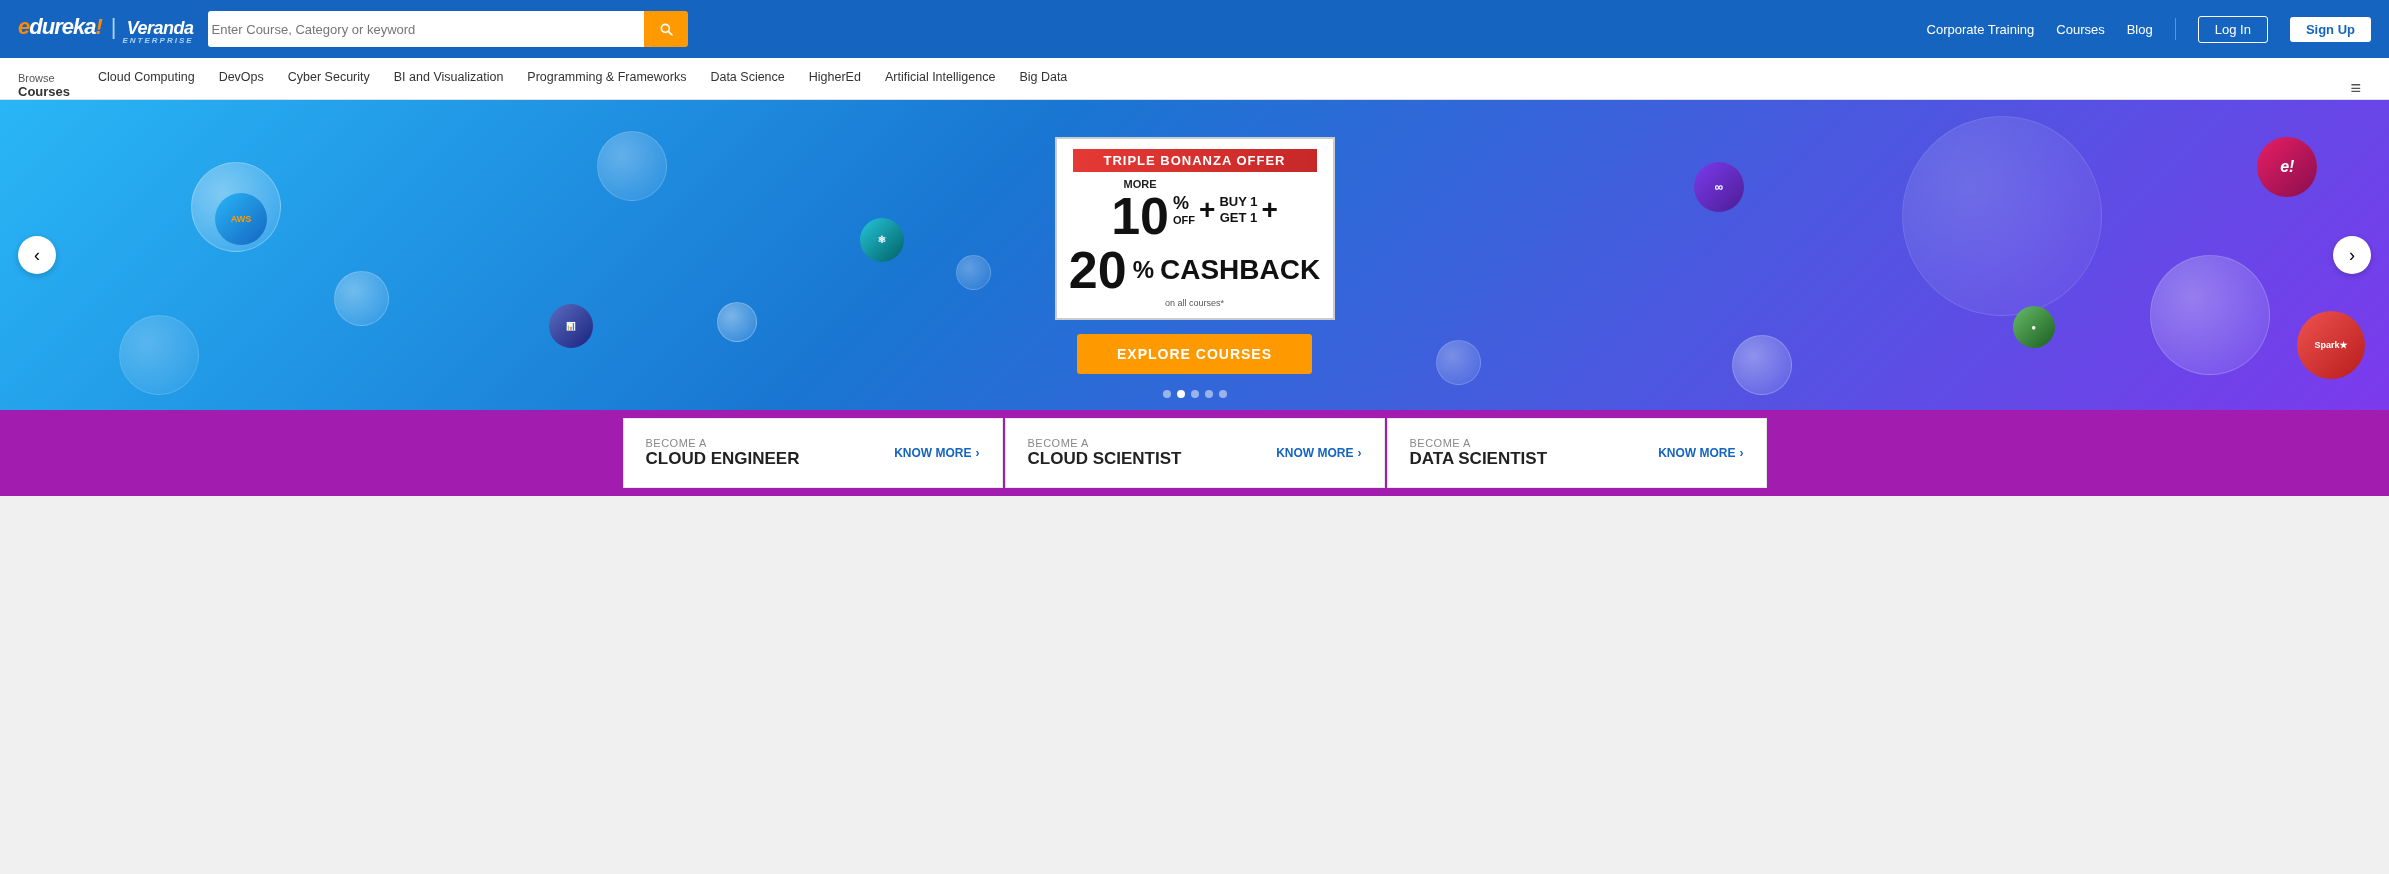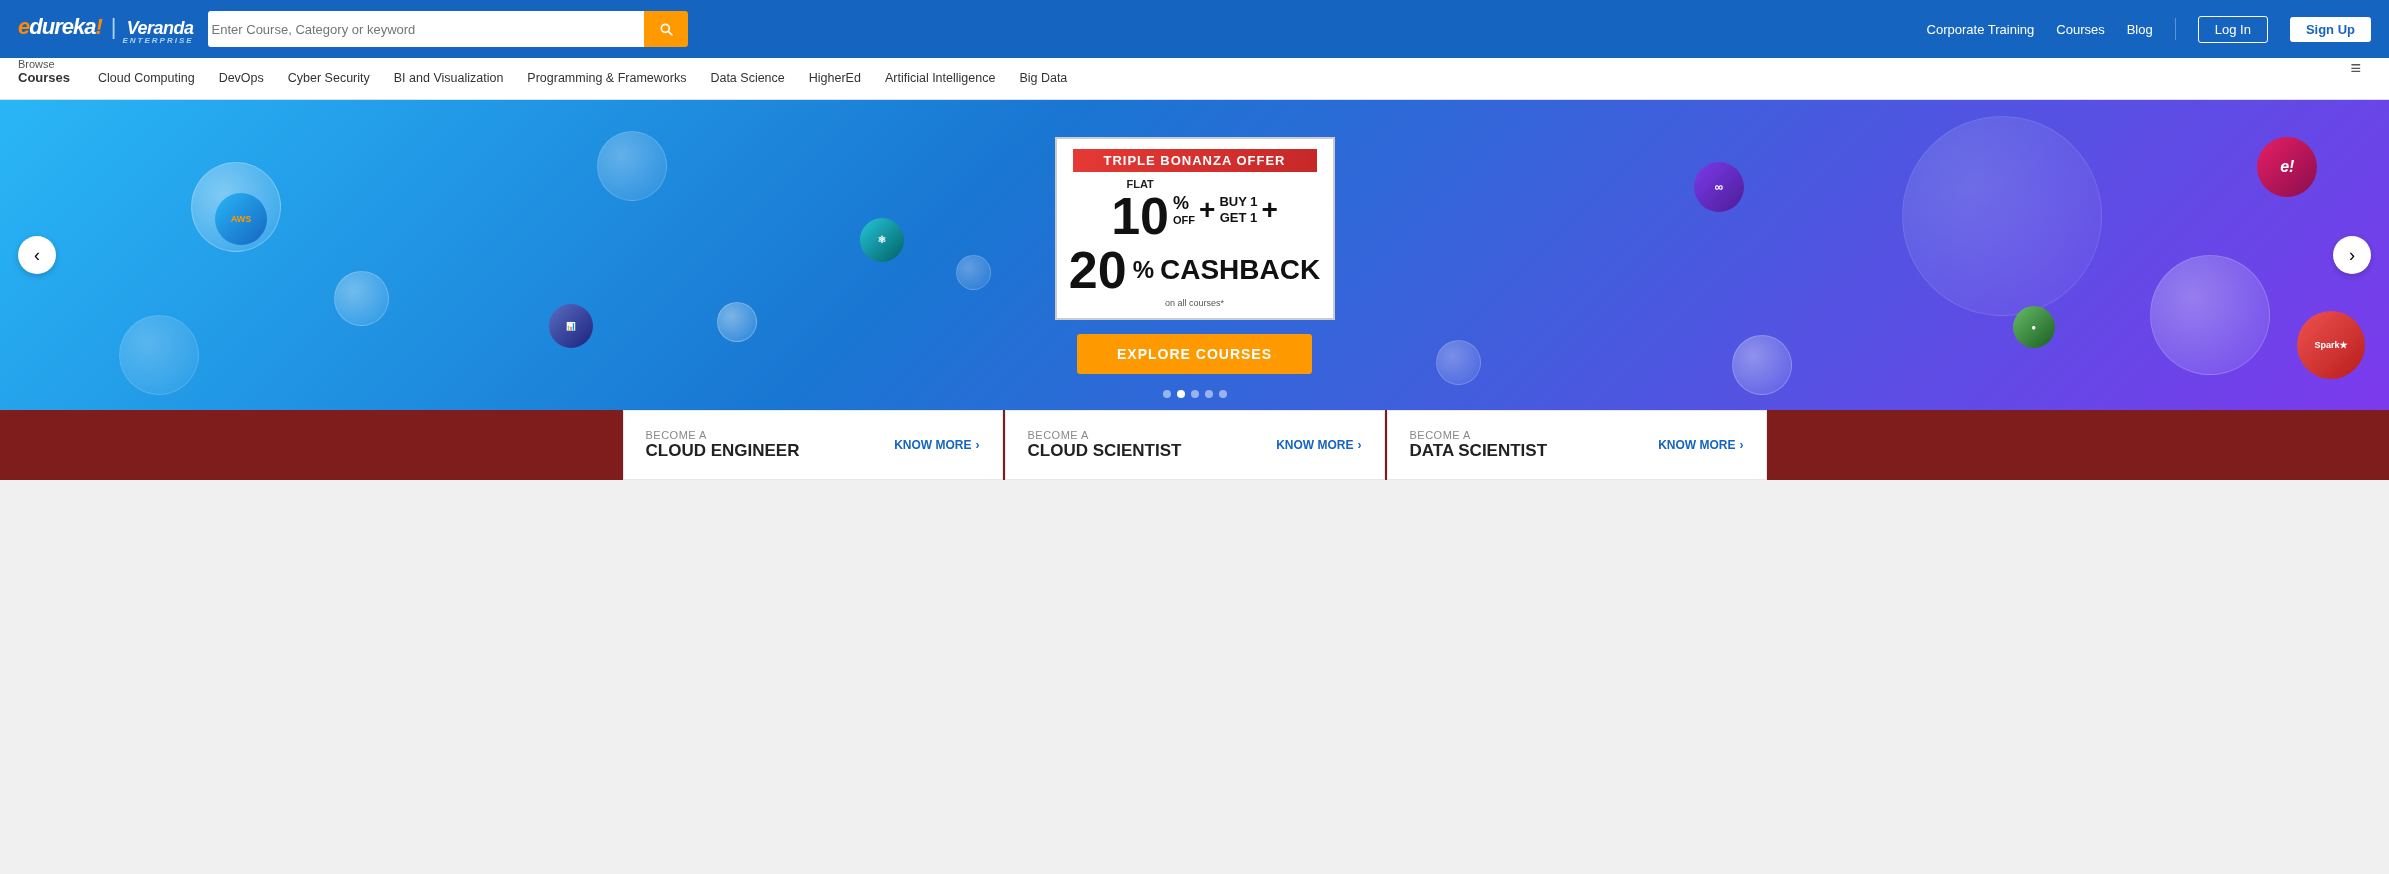--- a/index.html
+++ b/index.html
@@ -111,21 +111,21 @@
       border-radius: 3px;
       cursor: pointer;
       font-size: 13px;
       font-weight: 700;
     }
 
     
     .navbar {
       background: #fff;
       display: flex;
-      align-items: flex-start;
+      align-items: flex-end;
       padding: 0 18px;
       height: 42px;
       border-bottom: 1px solid #e0e0e0;
       gap: 0;
     }
     .browse-courses {
       display: flex;
       align-items: center;
       gap: 4px;
       font-size: 13px;
@@ -280,22 +280,22 @@
       justify-content: center;
       z-index: 10;
       box-shadow: 0 2px 6px rgba(0,0,0,0.2);
     }
     .hero-prev { left: 18px; }
     .hero-next { right: 18px; }
 
     
     .bottom-cards {
       display: flex;
-      background: #7f1d1d;
-      padding: 0 76px;
+      background: #a21caf;
+      padding: 8px 76px;
       gap: 0;
       justify-content: center;
     }
     .card {
       background: #fff;
       flex: 1;
       max-width: 380px;
       padding: 18px 22px;
       display: flex;
       align-items: center;
@@ -443,21 +443,21 @@
 
   <button class="hero-nav-btn hero-prev">
     <span>‹</span>
   </button>
 
   <div class="hero-center">
     <div class="offer-card">
       <div class="offer-title">TRIPLE BONANZA OFFER</div>
       <div class="offer-main">
         <div style="display:flex;flex-direction:column;align-items:center;">
-          <span class="offer-flat">FLAT</span>
+          <span class="offer-flat">MORE</span>
           <span class="offer-10">10</span>
         </div>
         <div class="offer-pct-off">
           <span class="offer-pct">%</span>
           <span class="offer-off">OFF</span>
         </div>
         <span class="offer-plus">+</span>
         <div class="offer-buy1">
           <div>BUY 1</div>
           <div>GET 1</div>

